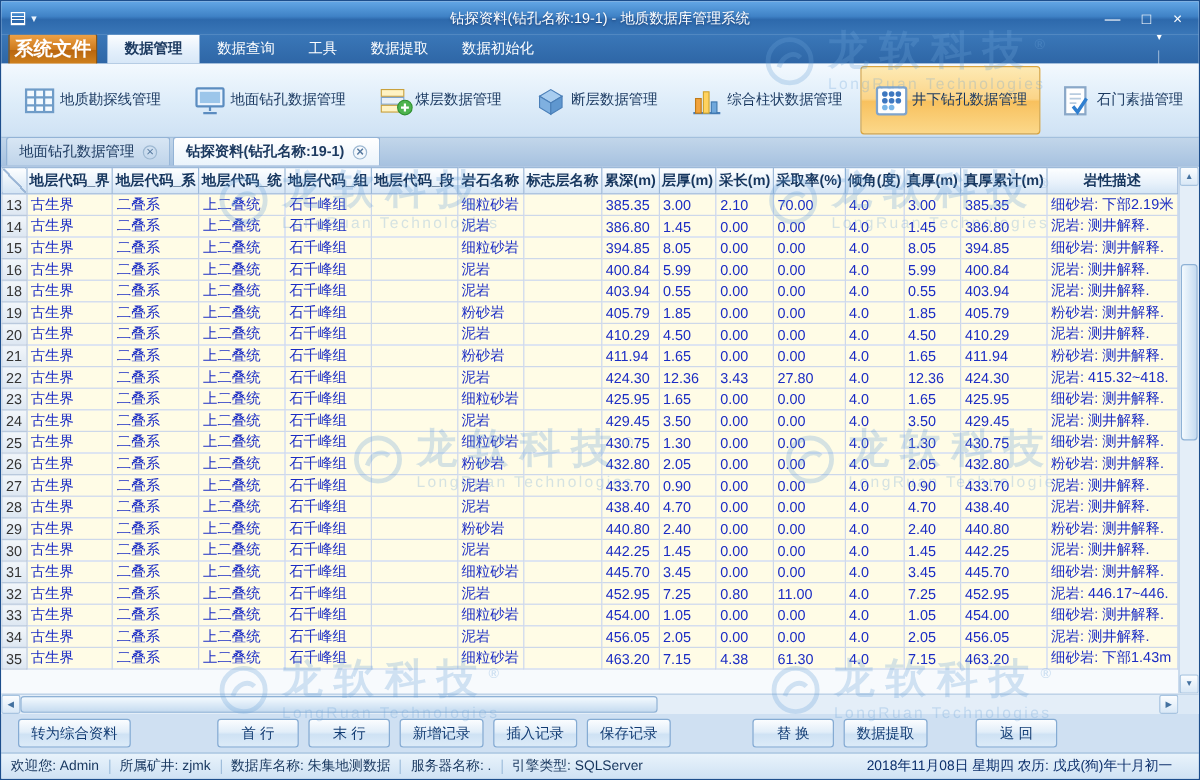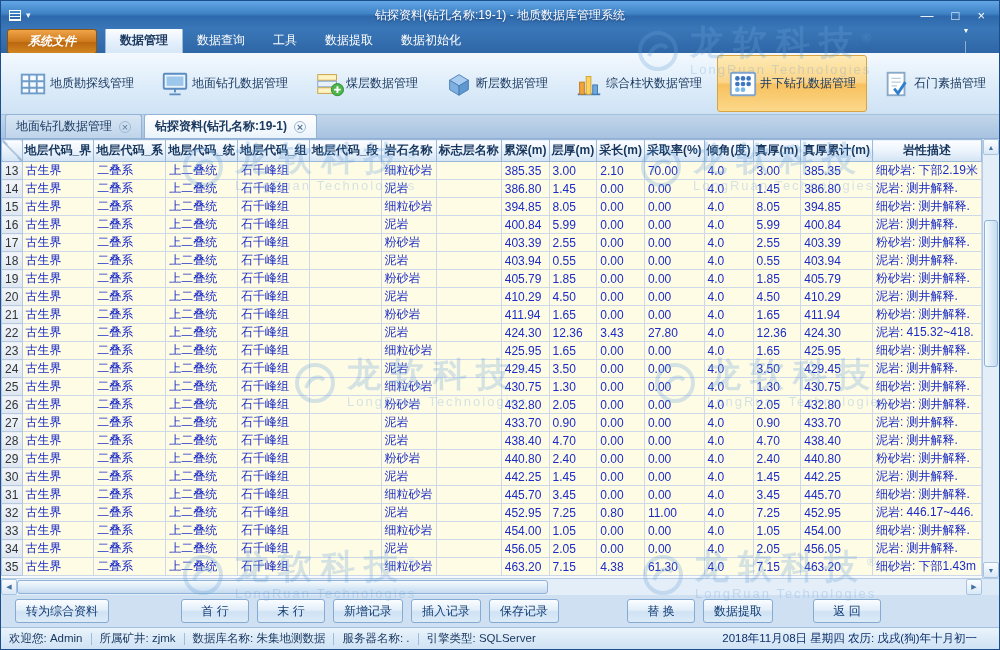--- a/index.html
+++ b/index.html
@@ -20,21 +20,21 @@
   .title-text { position:absolute; left:0; right:0; text-align:center; font-size:12px; color:#fff;
     text-shadow:0 1px 2px rgba(0,0,40,.4); pointer-events:none; }
   .win-controls { margin-left:auto; display:flex; gap:18px; z-index:2; padding-right:6px; }
   .wc { font-size:13px; line-height:1; color:#fff; cursor:default; }
 
   
   .ribbon-row { height:24px; flex:0 0 24px; display:flex; align-items:flex-end;
     background:linear-gradient(#3a77b8,#2e66a6); padding:0 6px; }
   .file-btn { align-self:center; background:linear-gradient(#f0a448,#cd7a1d 50%,#b9660f 52%,#d2851f);
     border:1px solid #8a5512; border-radius:3px; color:#fff; font-weight:bold;
-    padding:3px 20px; margin-right:8px; font-size:12px;font-style:italic; }
+    padding:3px 4px; margin-right:8px; font-size:16px; }
   .ribbon-tabs { display:flex; align-items:flex-end; height:100%; }
   .ribbon-tab { color:#fff; padding:4px 14px 4px; font-size:12px; }
   .ribbon-tab.active { background:linear-gradient(#fdfeff,#e3effb 60%,#d7e7f7);
     color:#1c3a60; font-weight:bold; border:1px solid #9ab9dc; border-bottom:none;
     border-radius:3px 3px 0 0; }
   .ribbon-right { margin-left:auto; align-self:center; display:flex; align-items:center;
     gap:6px; color:#fff; font-size:12px;flex-direction:column; }
   .rr-caret { font-size:9px; }
   .rr-sep { width:1px; height:14px; background:rgba(255,255,255,.45); margin:0 3px; }
   .max-btn { display:flex; align-items:center; gap:5px; border:1px solid #bdd7ef; border-radius:3px;
@@ -367,38 +367,20 @@
                 <td>400.84</td>
                 <td>5.99</td>
                 <td>0.00</td>
                 <td>0.00</td>
                 <td>4.0</td>
                 <td>5.99</td>
                 <td>400.84</td>
                 <td>泥岩: 测井解释.</td>
               </tr>
               <tr>
-                <td class="rownum">17</td>
-                <td>古生界</td>
-                <td>二叠系</td>
-                <td>上二叠统</td>
-                <td>石千峰组</td>
-                <td></td>
-                <td>粉砂岩</td>
-                <td></td>
-                <td>403.39</td>
-                <td>2.55</td>
-                <td>0.00</td>
-                <td>0.00</td>
-                <td>4.0</td>
-                <td>2.55</td>
-                <td>403.39</td>
-                <td>粉砂岩: 测井解释.</td>
-              </tr>
-              <tr>
                 <td class="rownum">18</td>
                 <td>古生界</td>
                 <td>二叠系</td>
                 <td>上二叠统</td>
                 <td>石千峰组</td>
                 <td></td>
                 <td>泥岩</td>
                 <td></td>
                 <td>403.94</td>
                 <td>0.55</td>

